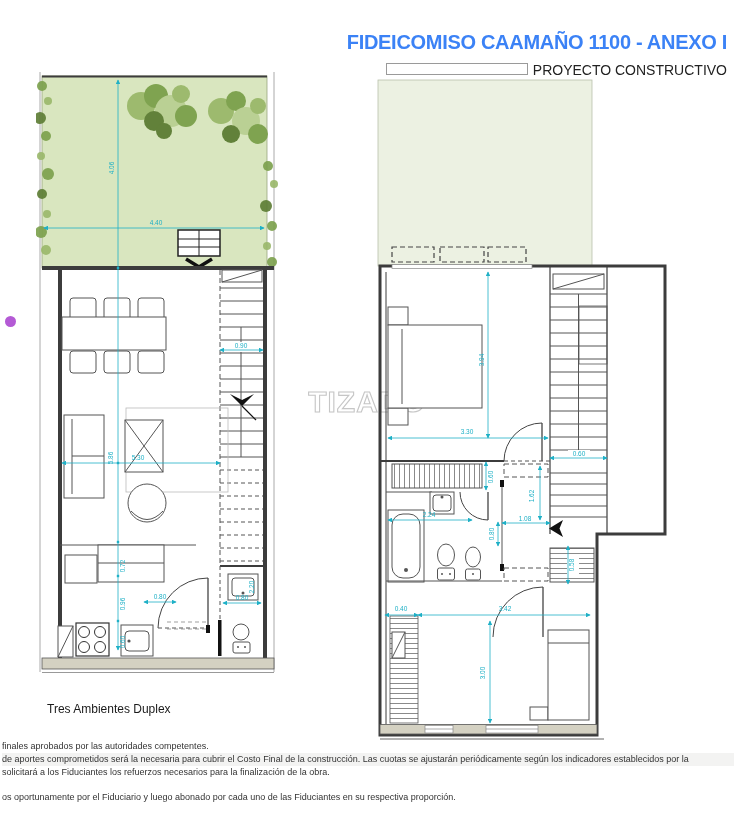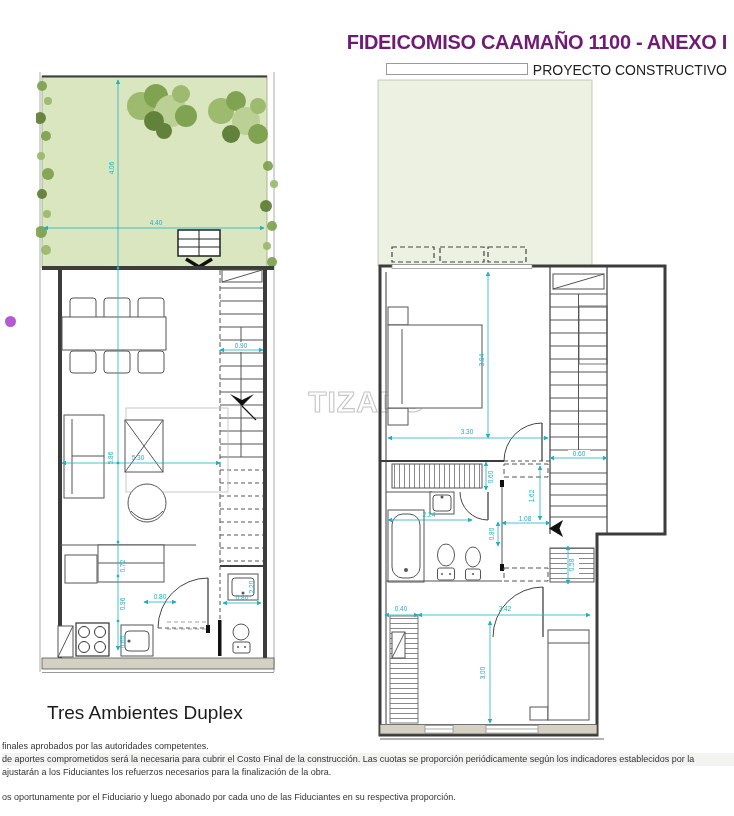--- a/index.html
+++ b/index.html
@@ -1,30 +1,30 @@
 <!DOCTYPE html>
 <html style="--dimension: #1fb0c6; --garden: #d9e6bf; --terrace: #ecf1e2; --band: #d4d1c2; --wall: #3c3c3c; --watermark: #c6c6c6; --dot: #b45ad5; --tree1: #9ab86a; --tree2: #7ba04b; --tree3: #b9cf92; --tree4: #5c7c33;"><head>
 <meta charset="utf-8">
 <style>
   html,body{margin:0;padding:0;}
   body{width:734px;height:816px;position:relative;background:#fff;overflow:hidden;
        font-family:"Liberation Sans",sans-serif;}
   .canvas{position:absolute;inset:0;}
   .header{position:absolute;top:31px;left:0;right:7px;text-align:right;}
-  .title{font-size:20px;font-weight:bold;color:#701a75;letter-spacing:-0.3px;}
+  .title{font-size:20px;font-weight:bold;color:#3b82f6;letter-spacing:-0.3px;}
   .subtitle-row{margin-top:8px;font-size:14px;color:#222;white-space:nowrap;}
   .subtitle-box{display:inline-block;width:140px;height:10px;border:1px solid #9a9a9a;
        vertical-align:baseline;margin-right:5px;}
   .dot{position:absolute;left:5px;top:316px;width:11px;height:11px;border-radius:50%;
        background:var(--dot,#b45ad5);}
   .plan{position:absolute;}
   .plan.left{left:36px;top:66px;}
   .plan.right{left:372px;top:76px;}
   .watermark{position:absolute;left:294px;top:384px;width:146px;height:40px;pointer-events:none;}
-  .caption{position:absolute;left:47px;top:702px;font-size:19px;color:#1a1a1a;}
+  .caption{position:absolute;left:47px;top:702px;font-size:12px;color:#1a1a1a;}
   .footnotes{position:absolute;left:2px;top:740px;width:732px;font-size:9px;color:#333;}
   .footnotes div{line-height:13px;white-space:nowrap;overflow:hidden;}
   .footnotes .band{background:#f3f3f2;}
   .footnotes .gap{margin-top:12px;}
   
   .dl{stroke:var(--dimension,#1fb0c6);stroke-width:.8;fill:none;}
   .dt{fill:var(--dimension,#1fb0c6);font-size:6.5px;}
   .mkf{fill:var(--dimension,#1fb0c6);}
   .wl{stroke:var(--wall,#3c3c3c);fill:none;}
   .fx{fill:#fff;stroke:#555;stroke-width:1;}
@@ -374,18 +374,18 @@
       <text x="133" y="535" text-anchor="middle" class="dt">3.42</text>
       <line x1="118" y1="545" x2="118" y2="647" class="dl" marker-start="url(#mB)" marker-end="url(#mB)"></line>
       <text transform="rotate(-90,113,597)" x="113" y="597" text-anchor="middle" class="dt">3.00</text>
     </g>
   </svg>
 
   <div class="caption">Tres Ambientes Duplex</div>
 
   <div class="footnotes">
     <div>finales aprobados por las autoridades competentes.</div>
-    <div class="band">de aportes comprometidos será la necesaria para cubrir el Costo Final de la construcción. Las cuotas se proporción periódicamente según los indicadores establecidos por la</div>
-    <div>ajustarán a los Fiduciantes los refuerzos necesarios para la finalización de la obra.</div>
+    <div class="band">de aportes comprometidos será la necesaria para cubrir el Costo Final de la construcción. Las cuotas se ajustarán periódicamente según los indicadores establecidos por la</div>
+    <div>solicitará a los Fiduciantes los refuerzos necesarios para la finalización de la obra.</div>
     <div class="gap">os oportunamente por el Fiduciario y luego abonado por cada uno de las Fiduciantes en su respectiva proporción.</div>
   </div>
 
 </div>
 
 </body></html>

